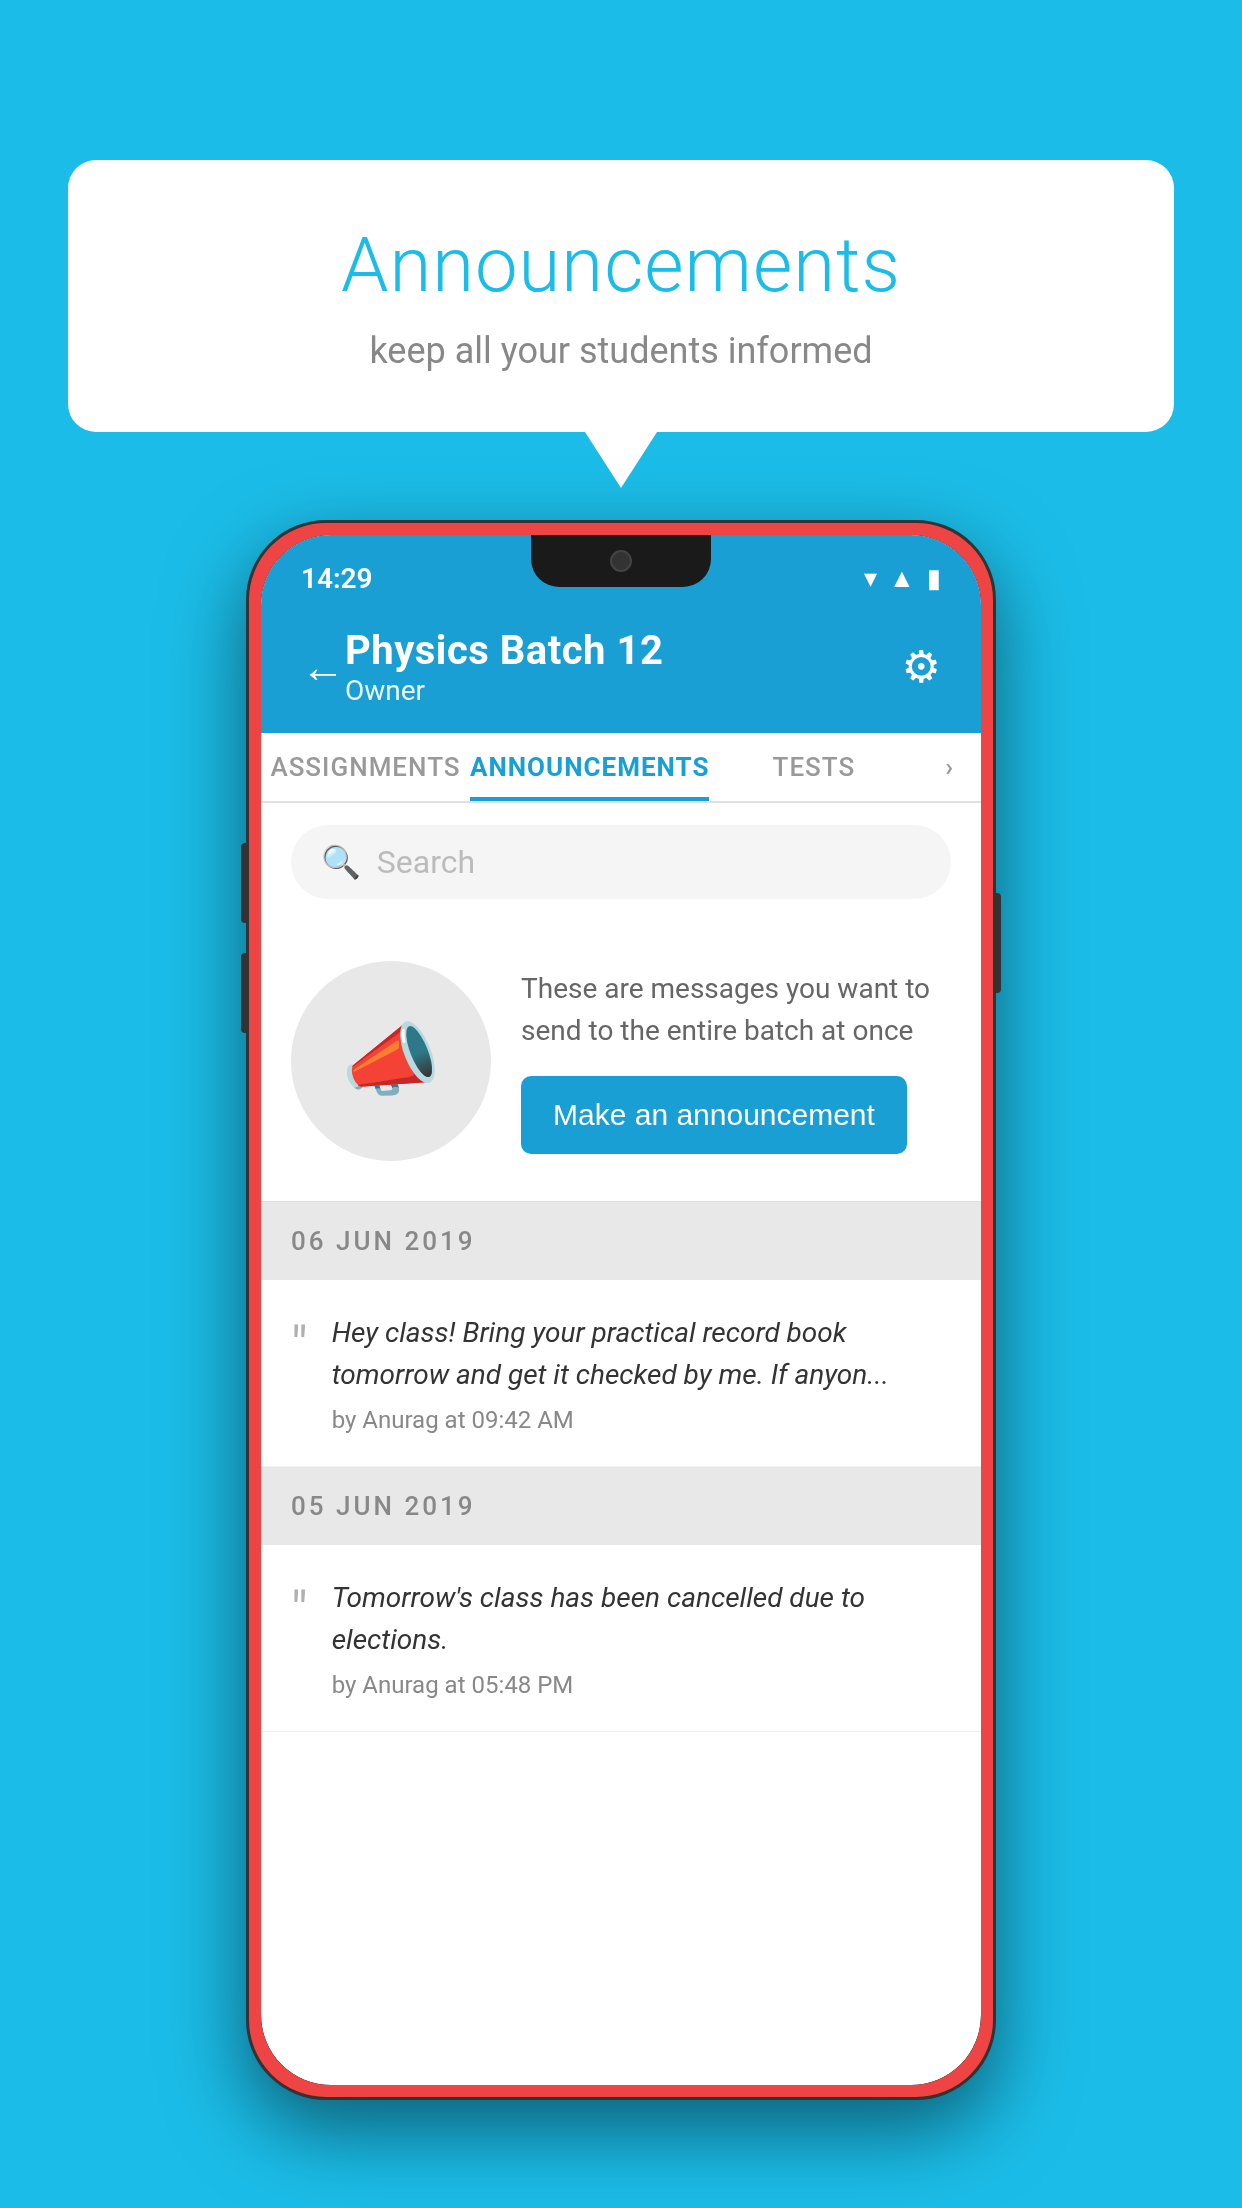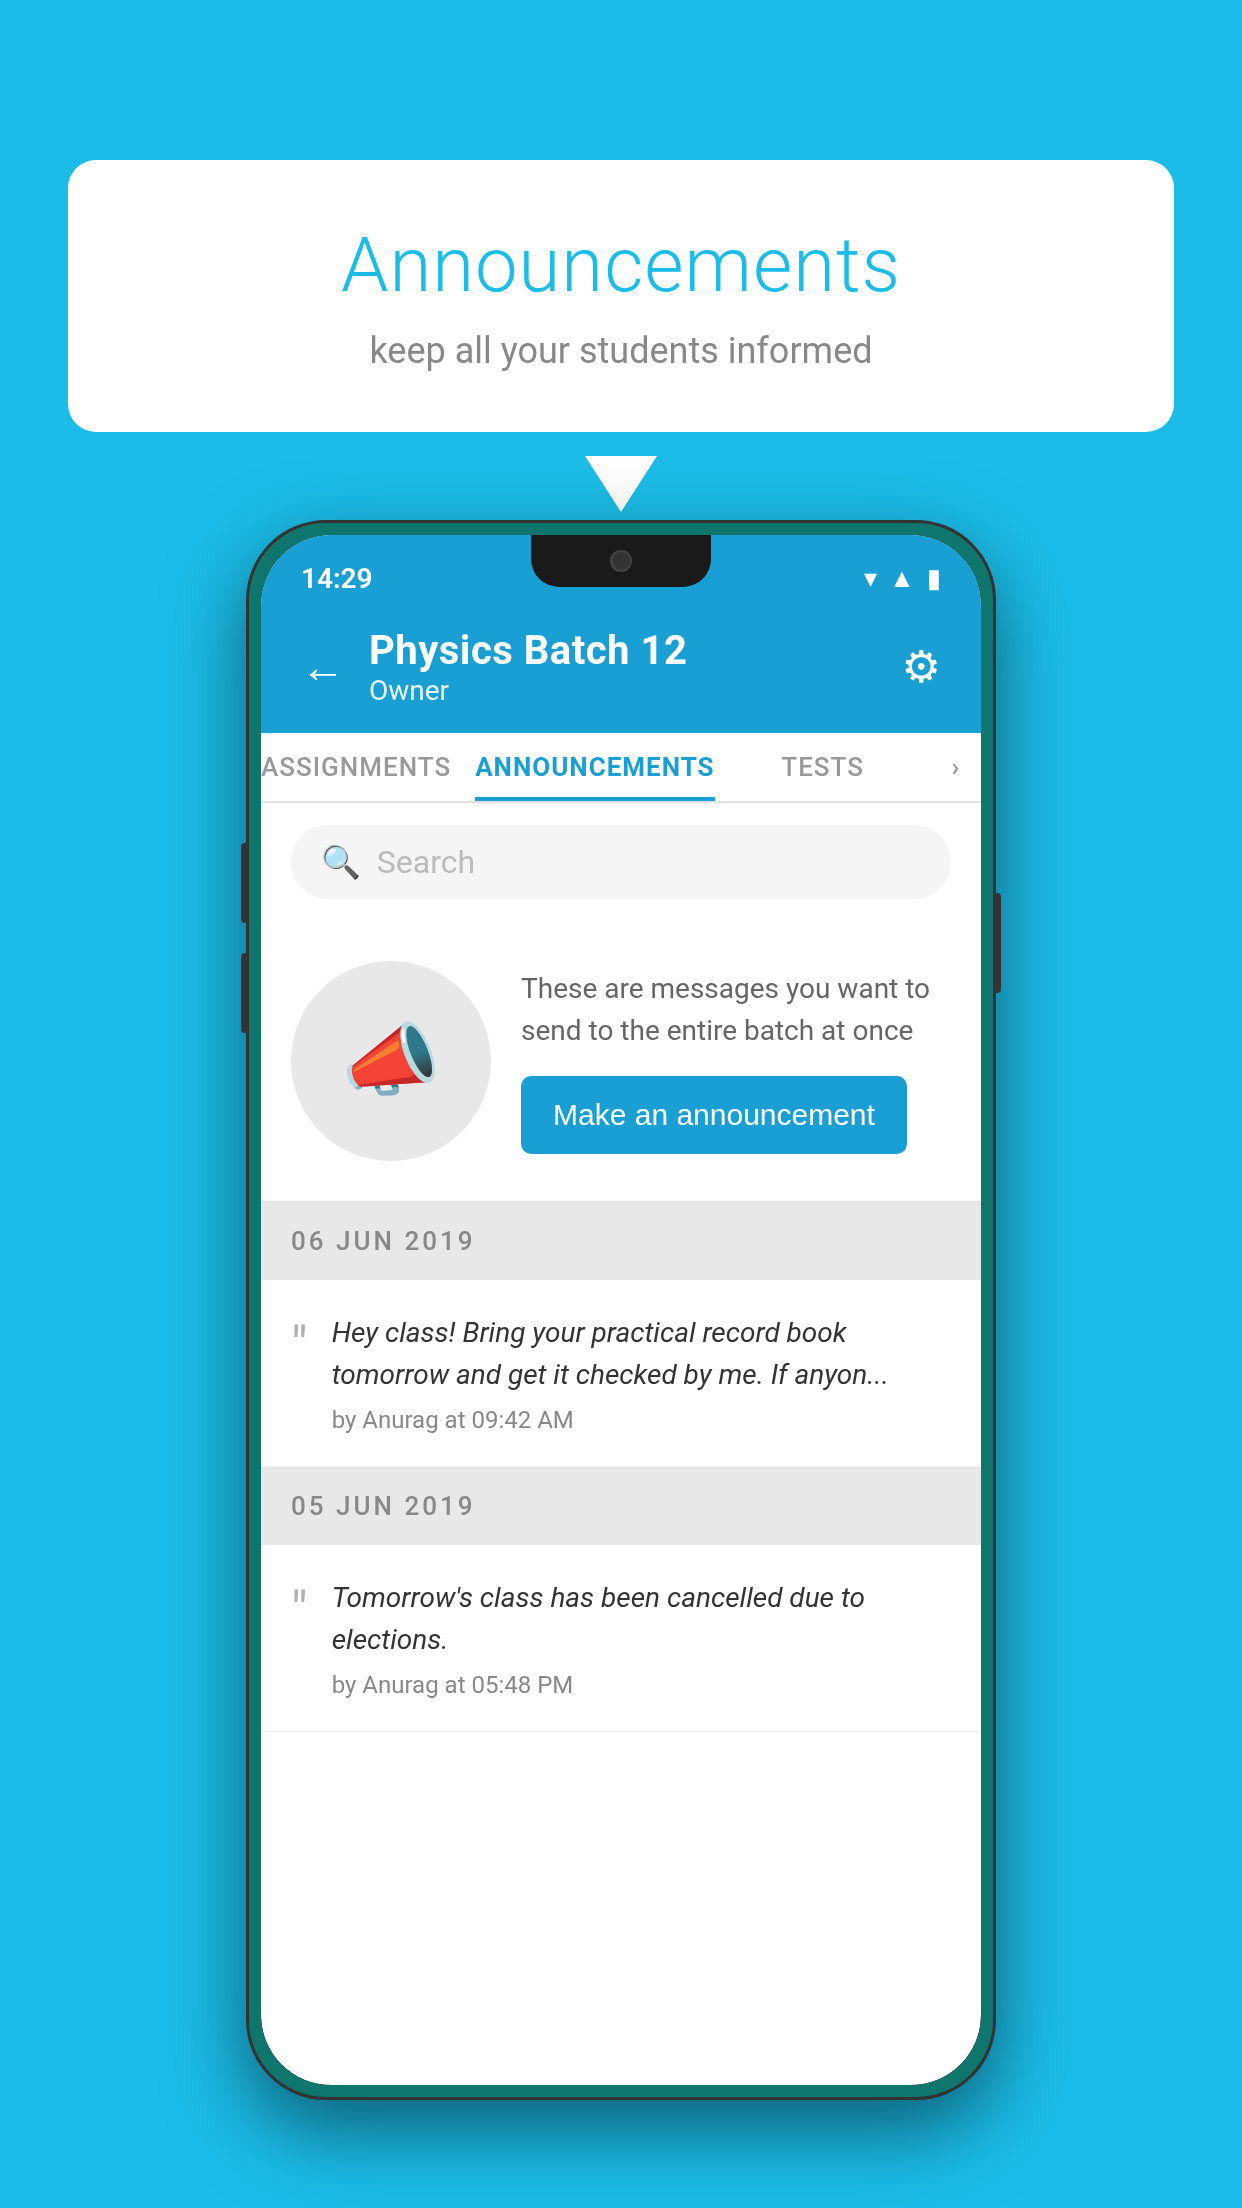--- a/index.html
+++ b/index.html
@@ -1,15 +1,15 @@
 <!DOCTYPE html>
 <html><head>
   <meta charset="utf-8">
   <style>
-    * { margin: 0; padding: 0; box-sizing: border-box; gap: 24px; }
+    * { margin: 0; padding: 0; box-sizing: border-box; }
 
     body {
       width: 1242px;
       height: 2208px;
       background-color: #1bbde8;
       font-family: 'Roboto', Arial, sans-serif;
       overflow: hidden;
       position: relative;
     }
 
@@ -61,21 +61,21 @@
       top: 520px;
       left: 50%;
       transform: translateX(-50%);
       width: 750px;
       height: 1580px;
     }
 
     .phone-outer {
       width: 100%;
       height: 100%;
-      background: #0f766e;
+      background: #ef4444;
       border-radius: 80px;
       position: relative;
       box-shadow: 0 30px 80px rgba(0,0,0,0.5);
       border: 3px solid #333;
     }
 
     
     .phone-inner {
       position: absolute;
       top: 12px;

